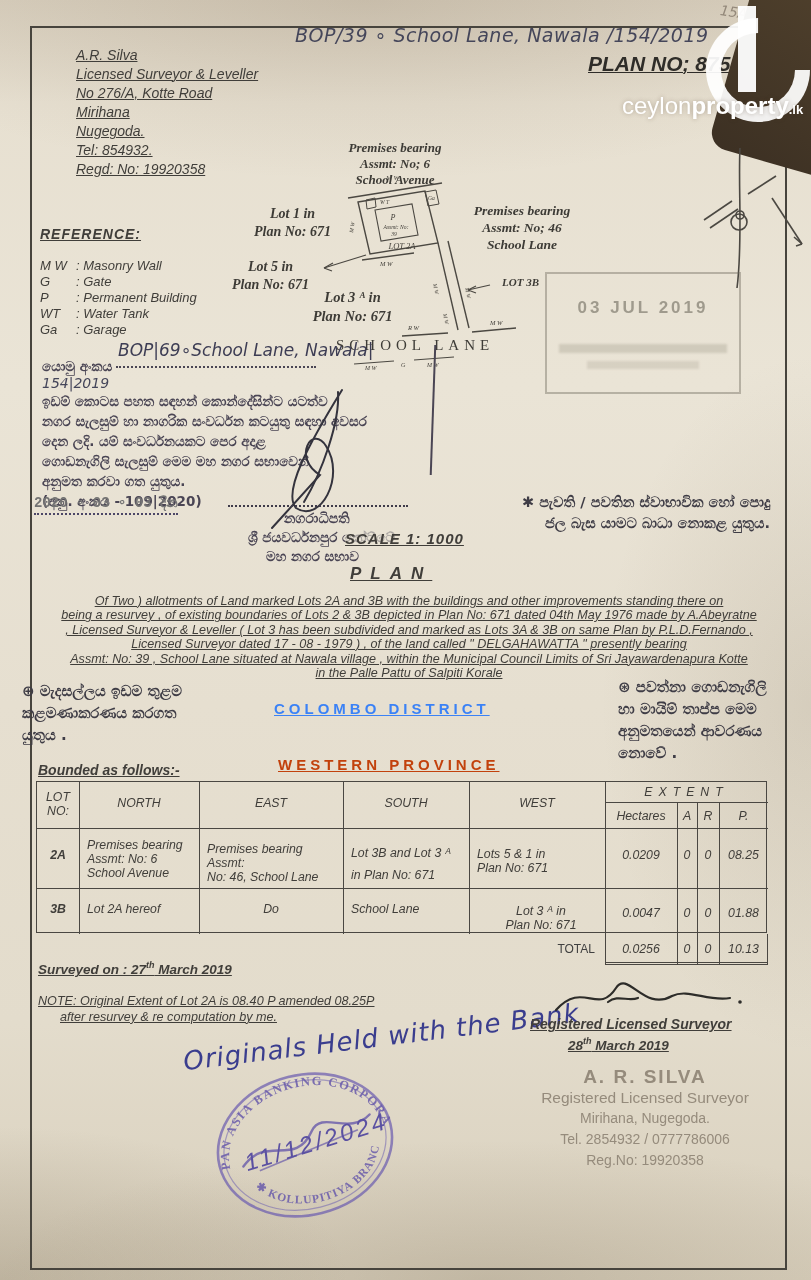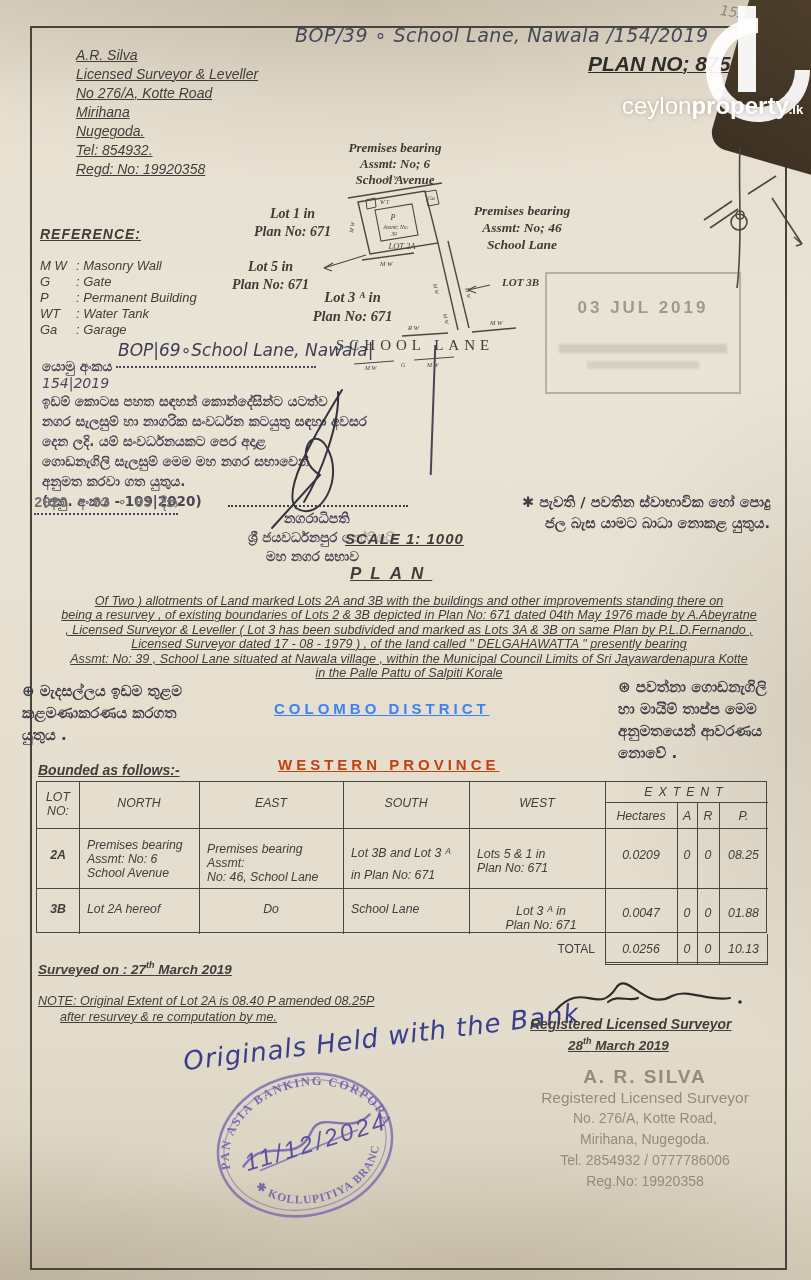--- a/index.html
+++ b/index.html
@@ -278,21 +278,20 @@
   <circle cx="192" cy="30" r="1.8" fill="#2d2c29"></circle>
 </svg>
 <div class="abs tw u" style="left:530px;top:1016px;font-size:14px;font-weight:bold;">Registered  Licensed Surveyor</div>
 <div class="abs tw u" style="left:568px;top:1036px;font-size:13.5px;font-weight:bold;">
   <span>28</span><sup style="font-size:9px;">th</sup><span> March 2019</span>
 </div>
 
 <div class="abs ctr" style="left:505px;top:1066px;width:280px;line-height:21px;">
   <div class="gray" style="font-size:19px;font-weight:bold;letter-spacing:2px;">A. R. SILVA</div>
   <div class="gray" style="font-size:15.5px;">Registered Licensed Surveyor</div>
-  <div class="gray" style="font-size:14px;">No. 276/A, Kotte Road,</div>
   <div class="gray" style="font-size:14px;">Mirihana, Nugegoda.</div>
   <div class="gray" style="font-size:14px;">Tel. 2854932 / 0777786006</div>
   <div class="gray" style="font-size:14px;">Reg.No: 19920358</div>
 </div>
 
 <svg class="abs" style="left:200px;top:1055px;" width="210" height="180" viewBox="0 0 210 180">
   <defs>
     <path id="arcTop" d="M 27,100 A 80,64 0 0 1 187,92"></path>
     <path id="arcBottom" d="M 42,110 A 70,54 0 0 0 178,104"></path>
   </defs>

